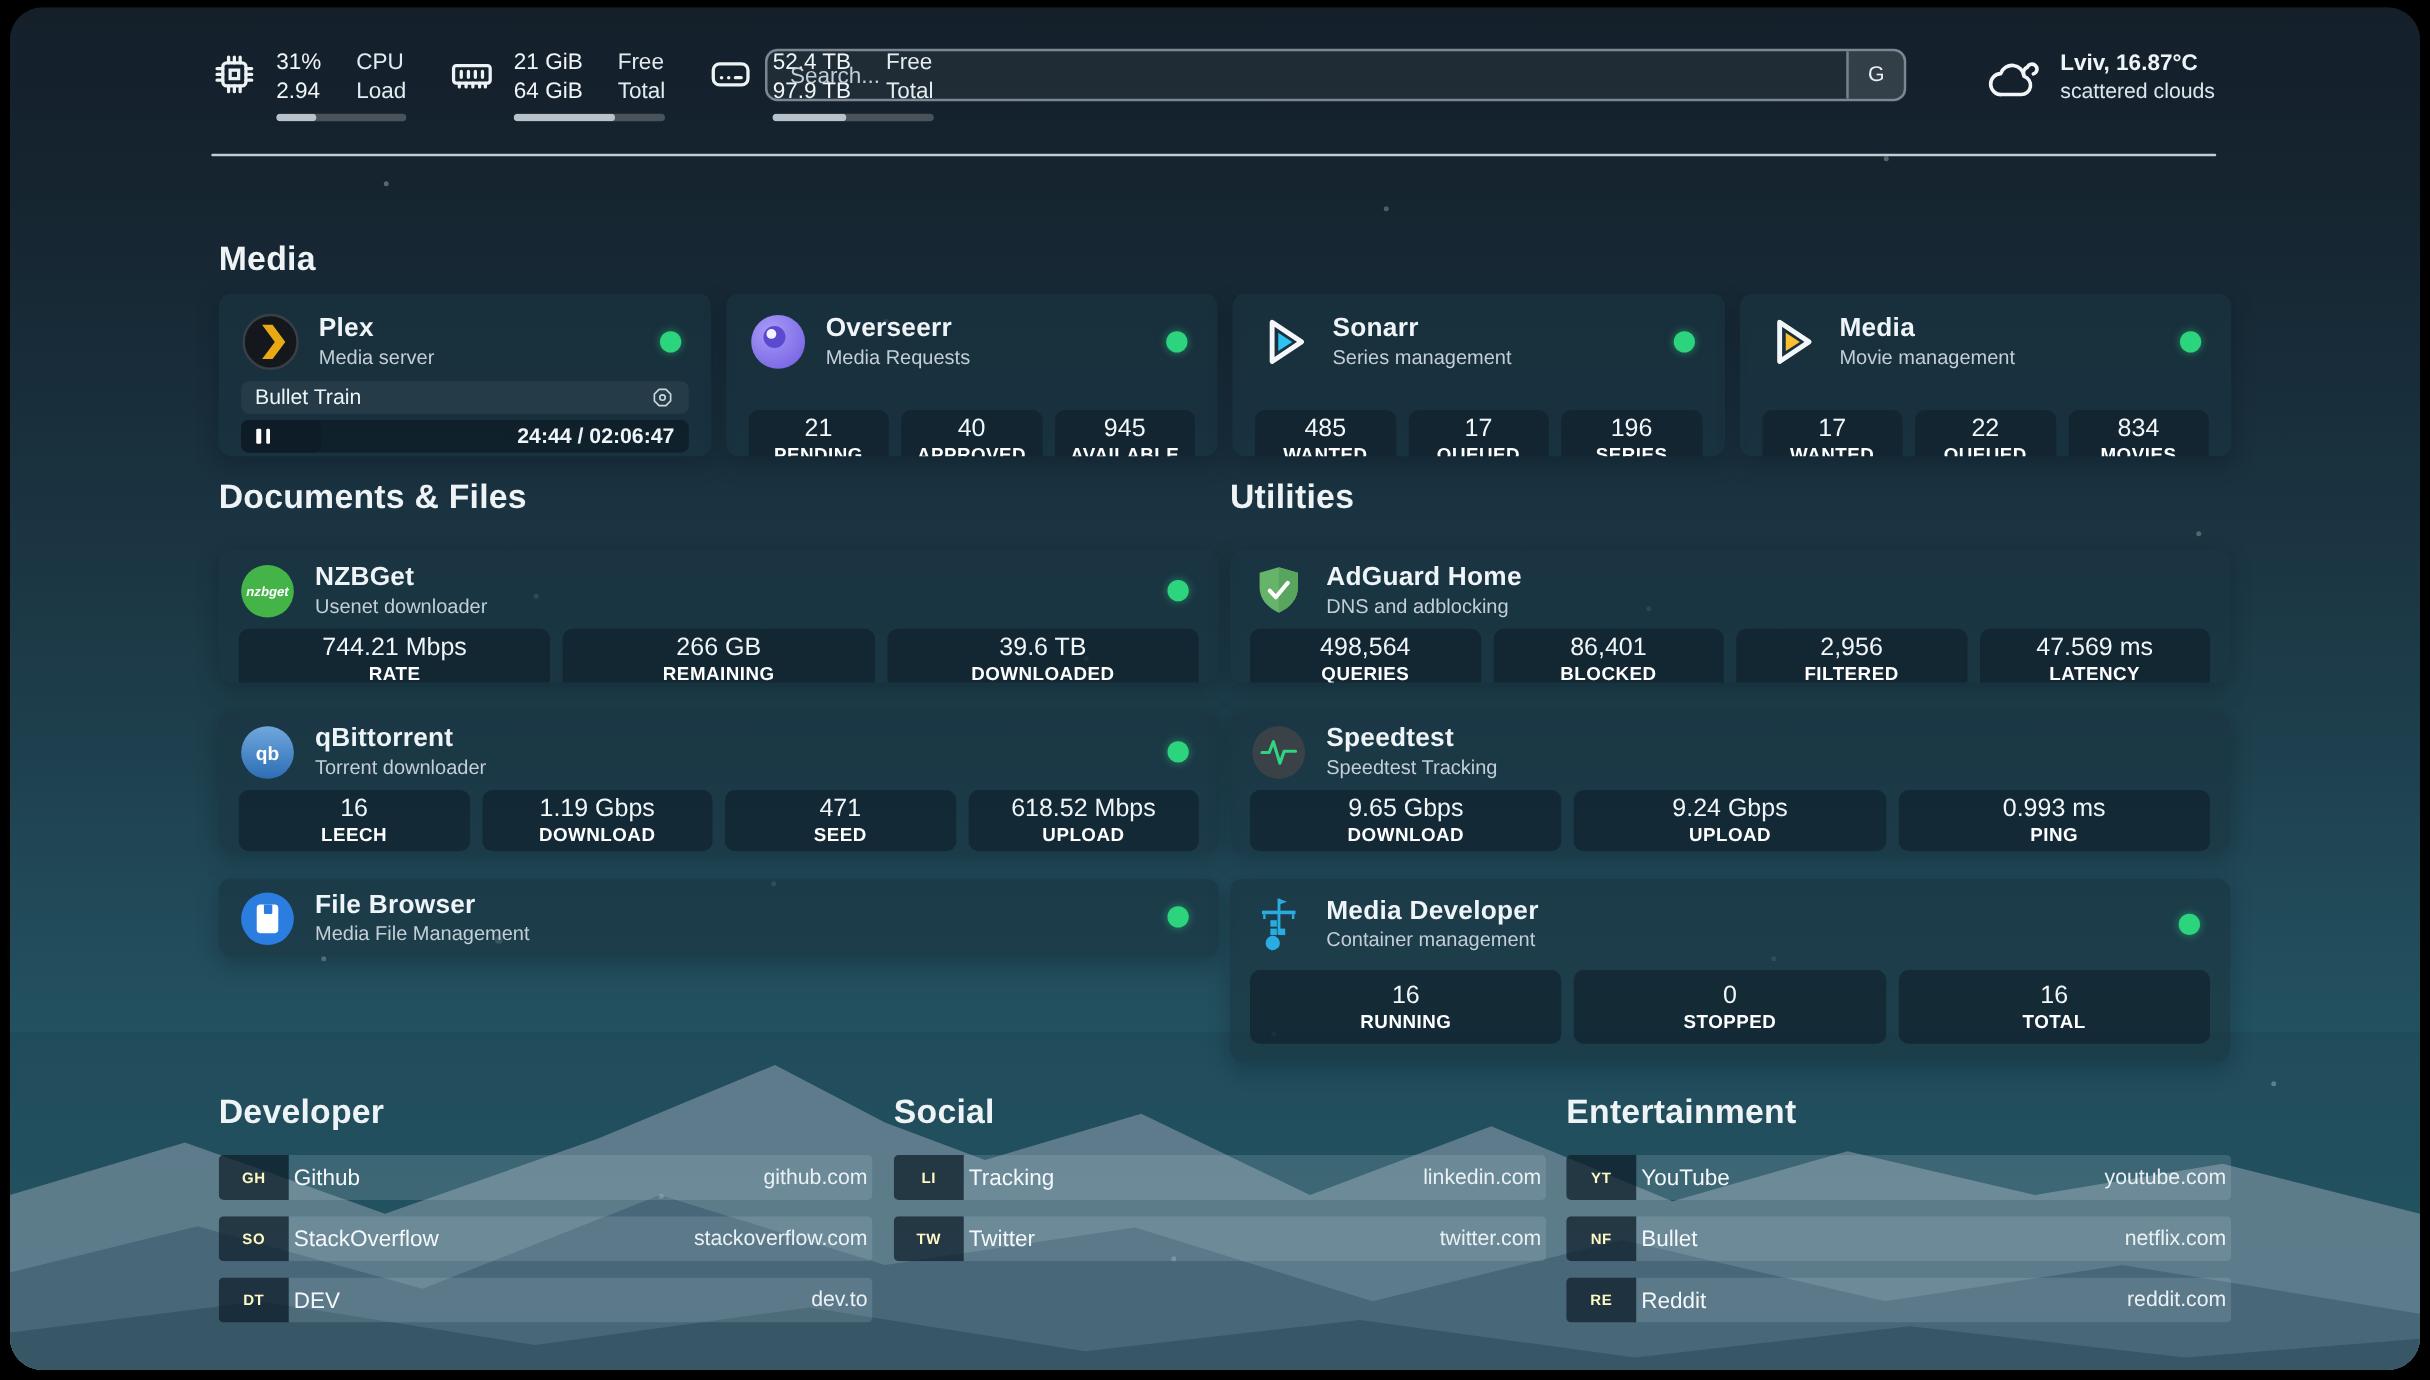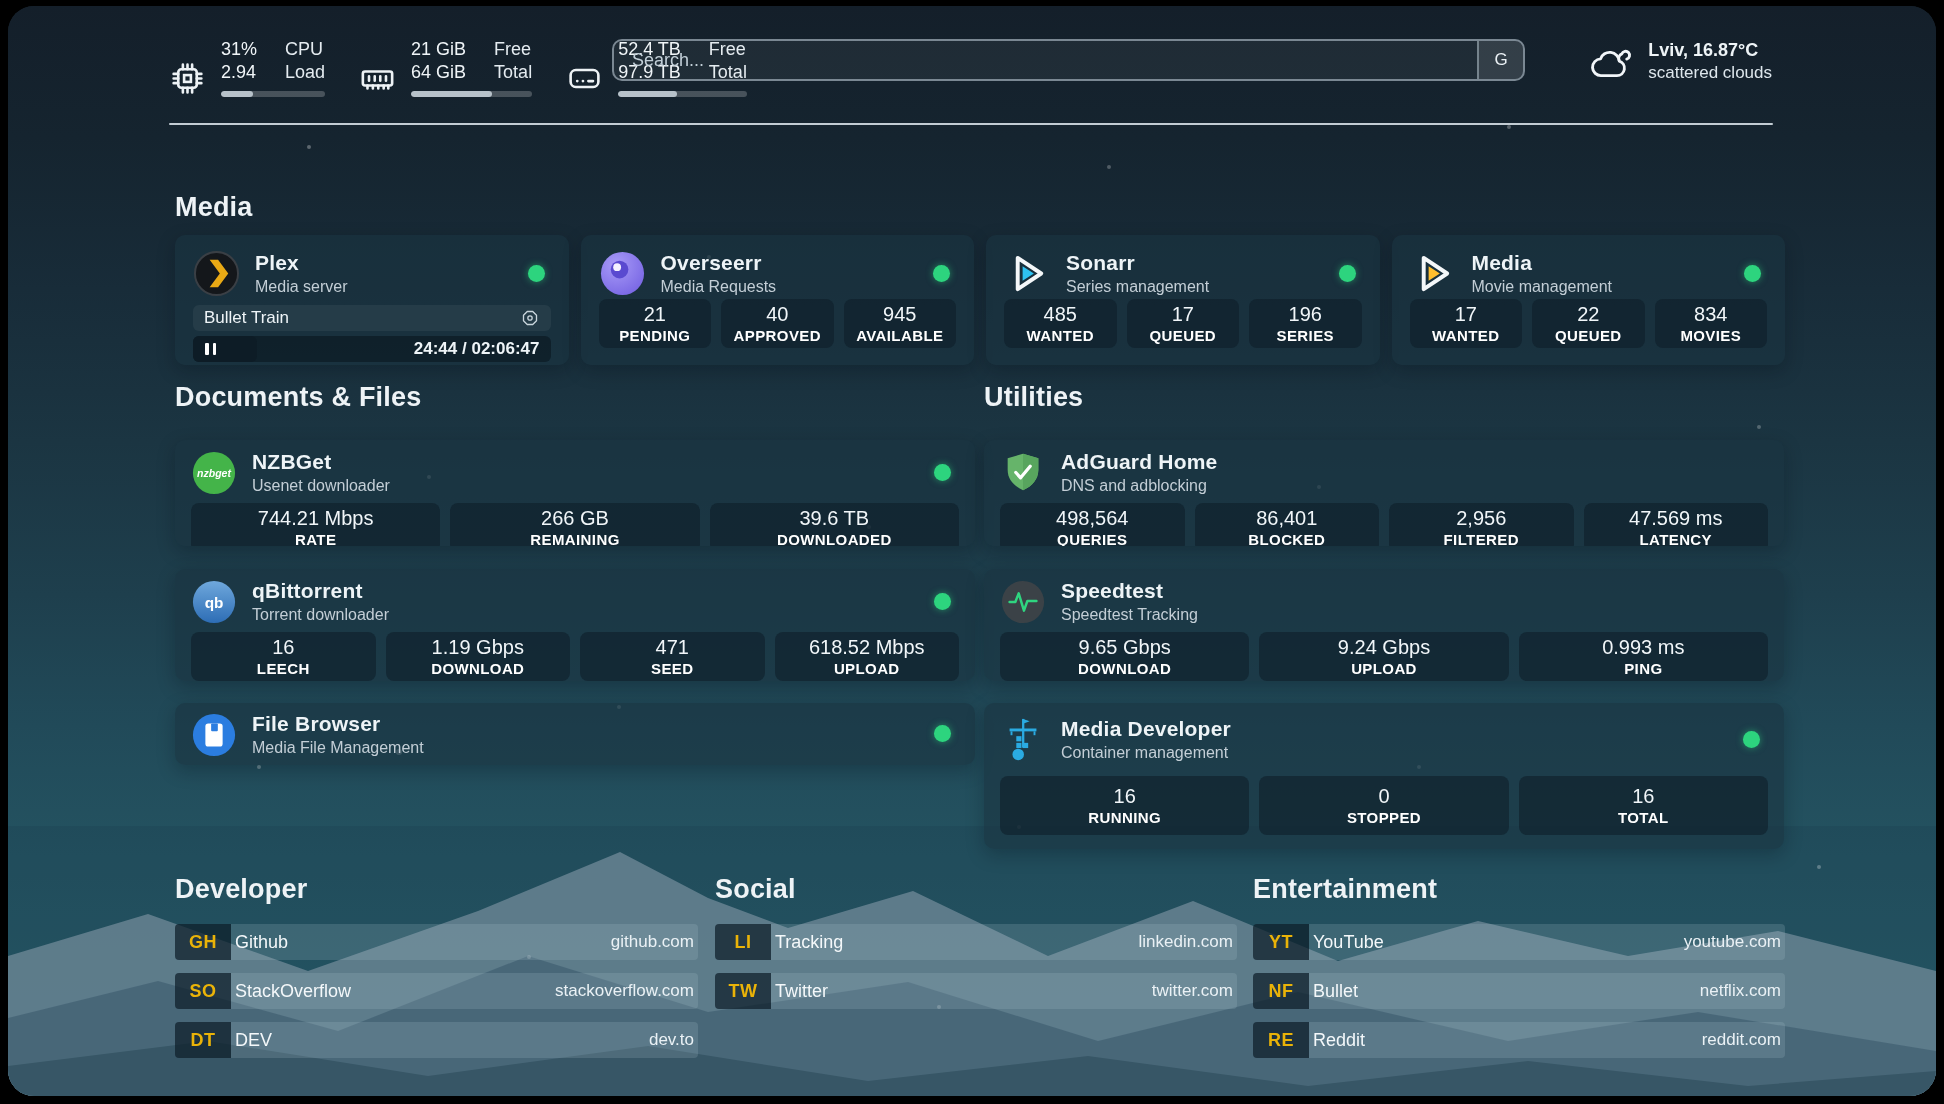--- a/index.html
+++ b/index.html
@@ -18,21 +18,21 @@
             420px 470px 0 1px rgba(255,255,255,.25), 860px 520px 0 1px rgba(255,255,255,.28),
             1310px 480px 0 1px rgba(255,255,255,.22), 1750px 420px 0 1px rgba(255,255,255,.25),
             250px 760px 0 1px rgba(255,255,255,.30), 610px 700px 0 1px rgba(255,255,255,.25),
             1010px 820px 0 1px rgba(255,255,255,.22), 1410px 760px 0 1px rgba(255,255,255,.25),
             1810px 860px 0 1px rgba(255,255,255,.28), 520px 950px 0 1px rgba(255,255,255,.20),
             930px 1000px 0 1px rgba(255,255,255,.22), 390px 745px 0 2px rgba(255,255,255,.35); }
 
   
   .topbar { position:absolute; left:161px; top:24px; right:164px; height:72px; }
   .stats { position:absolute; left:0; top:8px; display:flex; gap:34px; }
-  .stat { display:flex; gap:15px; align-items:flex-end; }
+  .stat { display:flex; gap:15px; align-items:flex-start; }
   .stat-icon { width:37px; height:37px; margin-top:3px; flex:none; }
   .stat-icon svg { width:100%; height:100%; }
   .stat-grid { display:grid; grid-template-columns:auto auto; column-gap:28px;
                font-size:18px; line-height:23px; }
   .stat-grid .v { color:#f0f5f8; }
   .stat-grid .l { color:#e4ebf0; }
   .stat-bar { grid-column:1 / 3; margin-top:7px; height:6px; border-radius:3px;
               background:rgba(255,255,255,.22); overflow:hidden; }
   .stat-fill { height:100%; border-radius:3px; background:#b7c2ca; }
 
@@ -73,21 +73,21 @@
   #media-row .app-card { flex:1; padding:15px 18px; }
 
   .card-header { display:flex; align-items:center; gap:15px; }
   .app-icon { width:47px; height:47px; flex:none; }
   .app-icon svg { width:100%; height:100%; }
   .app-title { font-size:21px; font-weight:700; line-height:25px; letter-spacing:.2px; }
   .app-sub { font-size:16px; color:#c3ced6; line-height:20px; margin-top:2px; }
   .status-dot { position:absolute; top:30px; right:24px; width:17px; height:17px;
                 border-radius:50%; background:#2dd47e; box-shadow:0 0 7px rgba(45,212,126,.55); }
 
-  .tiles { display:flex; gap:10px; margin-top:2px; }
+  .tiles { display:flex; gap:10px; margin-top:31px; }
   .tile { flex:1; background:rgba(12,28,39,.55); border-radius:8px; text-align:center;
           padding:3px 4px 4px; }
   .tile-value { font-size:20px; line-height:24px; color:#f1f6f9; }
   .tile-label { font-size:15px; font-weight:700; line-height:17px; margin-top:1px;
                 letter-spacing:.4px; color:#fff; }
 
   
   .np-row { height:26px; border-radius:6px; display:flex; align-items:center; }
   .np-title-row { margin-top:8px; background:rgba(255,255,255,.055);
                   justify-content:space-between; padding:0 11px; font-size:17px; }
@@ -115,22 +115,22 @@
   #portainer-card .tile { padding:8px 4px 9px; }
   .app-icon.small { width:46px; height:46px; }
 
   
   .bm-col { position:absolute; top:918px; display:flex; flex-direction:column; gap:13px; }
   #dev-col    { left:167px;  width:523px; }
   #social-col { left:707px;  width:522px; }
   #ent-col    { left:1245px; width:532px; }
   .bm-row { height:36px; display:flex; border-radius:4px; overflow:hidden; cursor:pointer; }
   .bm-abbr { width:56px; flex:none; background:rgba(14,30,41,.72); display:flex;
-             align-items:center; justify-content:center; font-size:18px; font-weight:700;
-             letter-spacing:.5px; color:#eab308; }
+             align-items:center; justify-content:center; font-size:12px; font-weight:700;
+             letter-spacing:.5px; color:#fef9c3; }
   .bm-body { flex:1; background:rgba(168,193,206,.20); display:flex; align-items:center;
              justify-content:space-between; padding:0 4px; }
   .bm-name { font-size:18px; color:#f4f8fa; }
   .bm-url { font-size:17px; color:#eaf1f5; }
 </style>
 </head>
 <body>
 
 <div class="screen">
   <div class="bg"></div>

